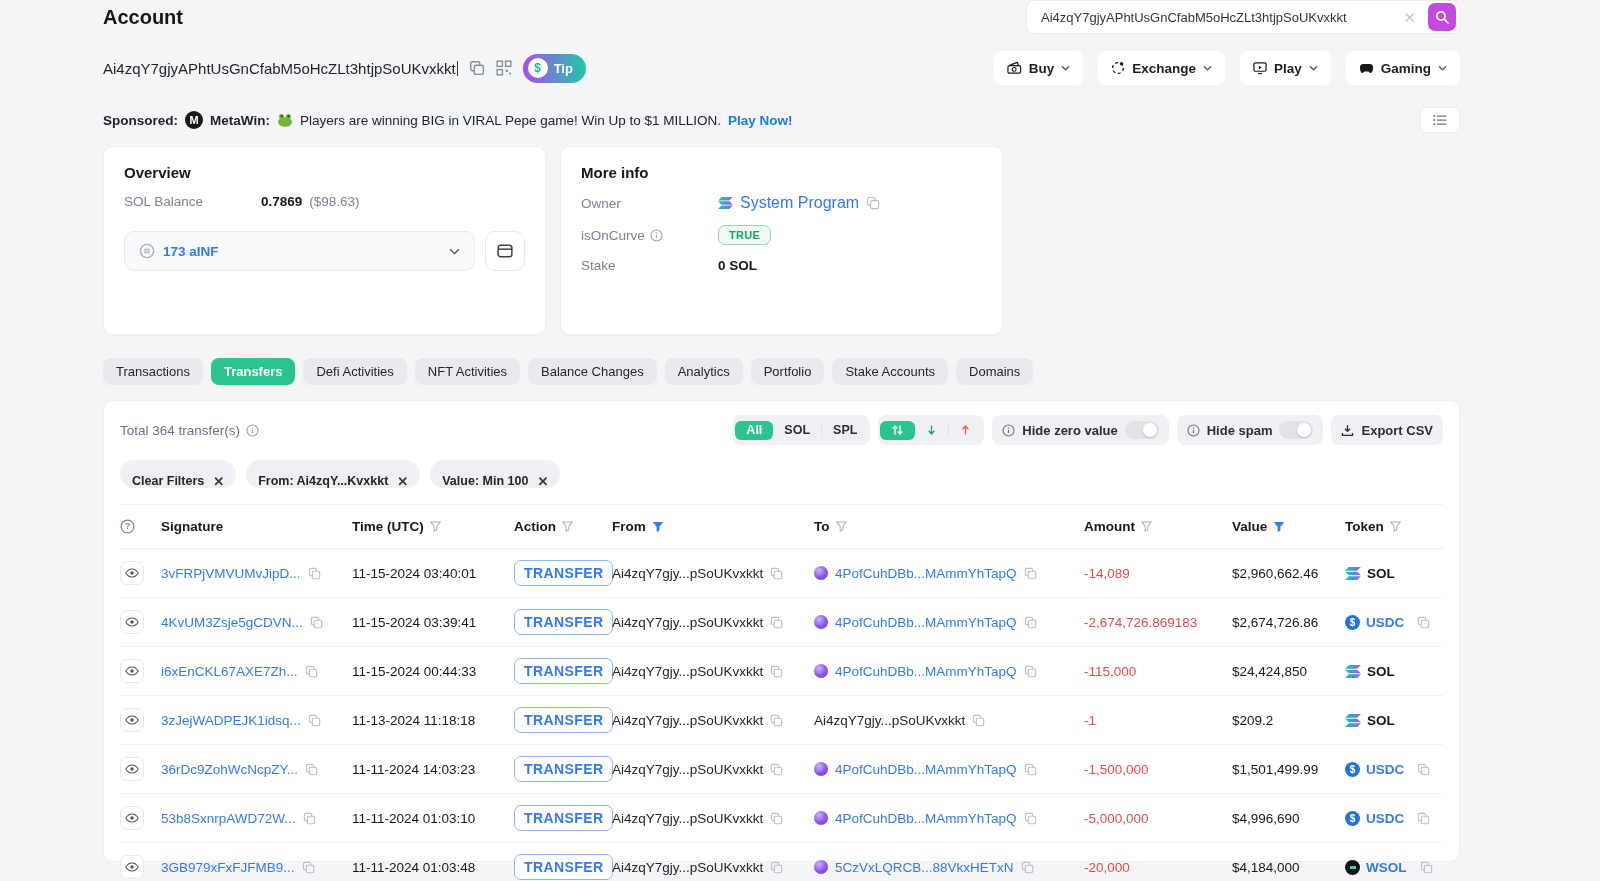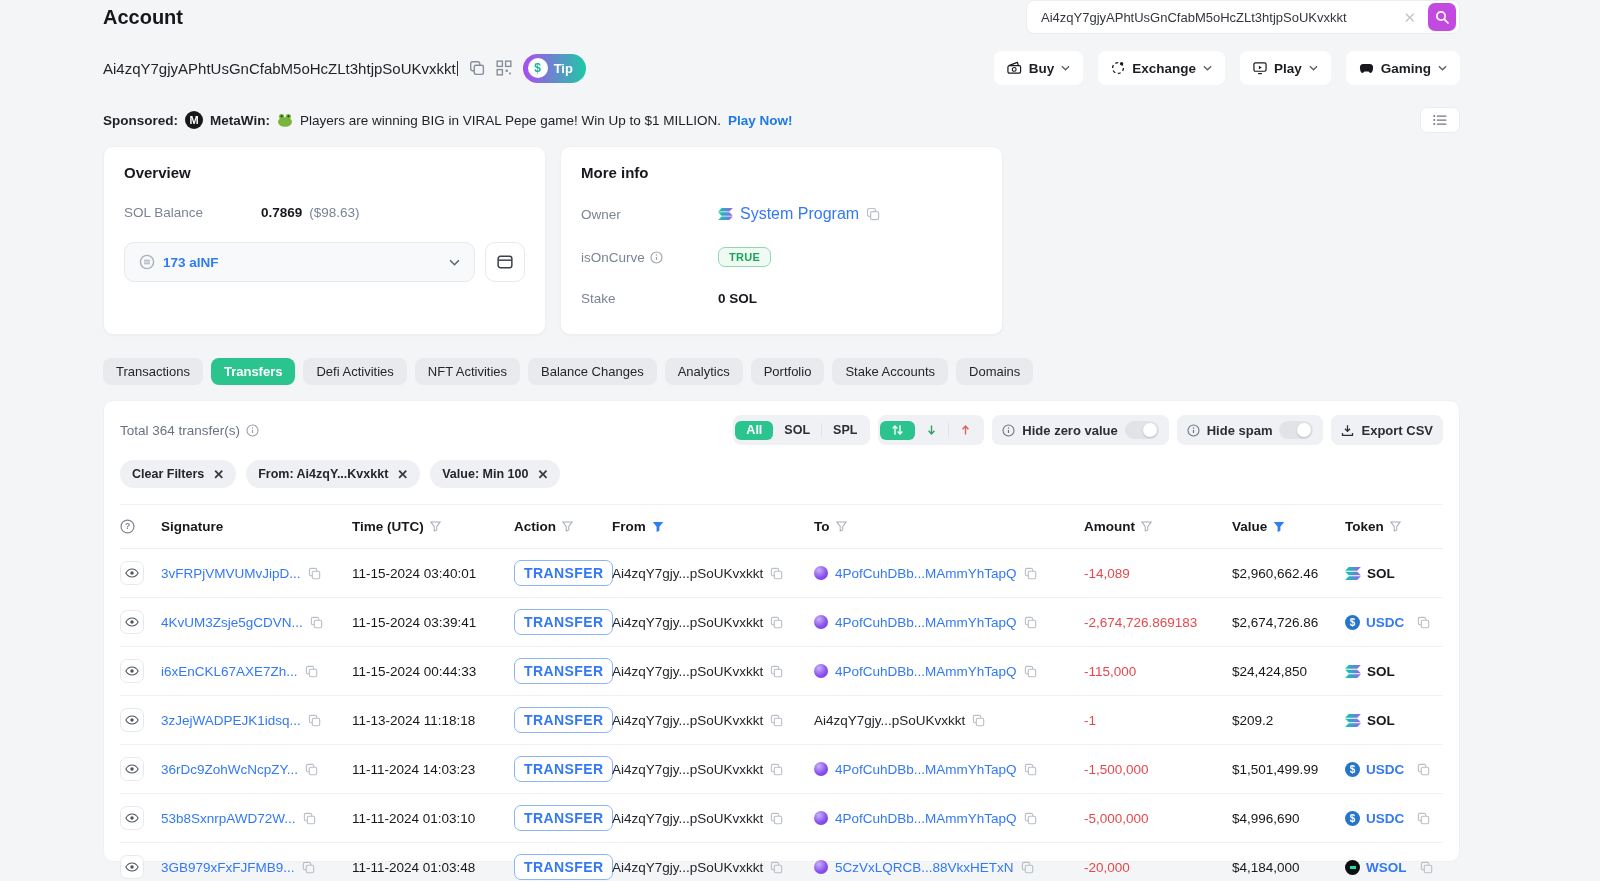--- a/index.html
+++ b/index.html
@@ -47,21 +47,21 @@
     font-size:11px; font-weight:700; display:flex; align-items:center; justify-content:center; flex:none; }
   .play-now { color:#1d79e8; font-weight:700; text-decoration:none; cursor:pointer; }
   .list-btn { width:40px; height:26px; background:#fff; border:1px solid #ededef; border-radius:7px;
     display:flex; align-items:center; justify-content:center; color:#6f7680; cursor:pointer; }
 
   
   .cards { display:grid; grid-template-columns:1fr 1fr 1fr; gap:14px; margin-top:13px; }
   .card { background:#fff; border:1px solid #eff0f2; border-radius:10px;
     box-shadow:0 1px 2px rgba(20,22,26,.03); padding:17px 20px; height:189px; position:relative; }
   .card h3 { margin:0; font-size:15px; font-weight:700; }
-  .kv { display:flex; align-items:center; margin-top:24px; font-size:13.5px; }
+  .kv { display:flex; align-items:center; margin-top:13px; font-size:13.5px; }
   .kv .k { width:137px; color:#7b8494; display:flex; align-items:center; gap:5px; flex:none; }
   .kv .v { display:flex; align-items:center; gap:7px; }
   .tok-row { display:flex; gap:10px; margin-top:22px; }
   .tok-select { flex:1; display:flex; align-items:center; gap:8px; height:40px; padding:0 14px;
     border:1px solid #e7e9ec; background:#f8f9fb; border-radius:10px; cursor:pointer; }
   .tok-select .lbl { color:#2e7cf0; font-weight:700; font-size:13.5px; }
   .chev { color:#596270; display:inline-flex; }
   .ml-auto { margin-left:auto; }
   .wallet-btn { width:40px; height:40px; border:1px solid #e7e9ec; background:#fff; border-radius:10px;
     display:flex; align-items:center; justify-content:center; color:#3a414b; cursor:pointer; flex:none; }
@@ -87,21 +87,21 @@
     font-size:12.5px; font-weight:600; color:#2a2e35; border-radius:6px; cursor:pointer; }
   .seg-item.on { background:#2cc48e; color:#fff; }
   .seg-div { width:1px; height:14px; background:#dfe2e6; }
   .pill { display:flex; align-items:center; gap:7px; background:#f0f1f4; height:30px; border-radius:8px;
     padding:0 10px; font-size:13px; font-weight:600; color:#2a2e35; cursor:pointer; border:0; font-family:inherit; }
   .pill .i-ic { color:#6d7582; display:inline-flex; }
   .tgl { width:34px; height:18px; border-radius:9px; background:#e1e3e7; position:relative; flex:none; }
   .tgl::after { content:""; position:absolute; right:2px; top:2px; width:14px; height:14px;
     border-radius:50%; background:#fff; box-shadow:0 1px 2px rgba(0,0,0,.18); }
   .chips-row { display:flex; gap:10px; margin-top:15px; }
-  .chip { display:flex; align-items:center; gap:9px; background:#eef0f3; border-radius:15px; height:28px;
+  .chip { display:flex; align-items:flex-end; gap:9px; background:#eef0f3; border-radius:15px; height:28px;
     padding:0 12px; font-size:12.5px; font-weight:600; color:#23262b; cursor:pointer; }
   .chip .x { color:#363b42; font-size:13px; line-height:1; }
 
   
   .tgrid { display:grid; grid-template-columns:41px 191px 162px 98px 202px 270px 148px 113px 1fr; align-items:center; }
   .thead { margin-top:16px; border-top:1px solid #f1f2f4; border-bottom:1px solid #eceef1;
     height:45px; font-size:13.5px; font-weight:700; color:#16181d; }
   .th { display:flex; align-items:center; gap:6px; }
   .th .f-ic { display:inline-flex; }
   .q-ic { color:#7d8592; display:inline-flex; }

